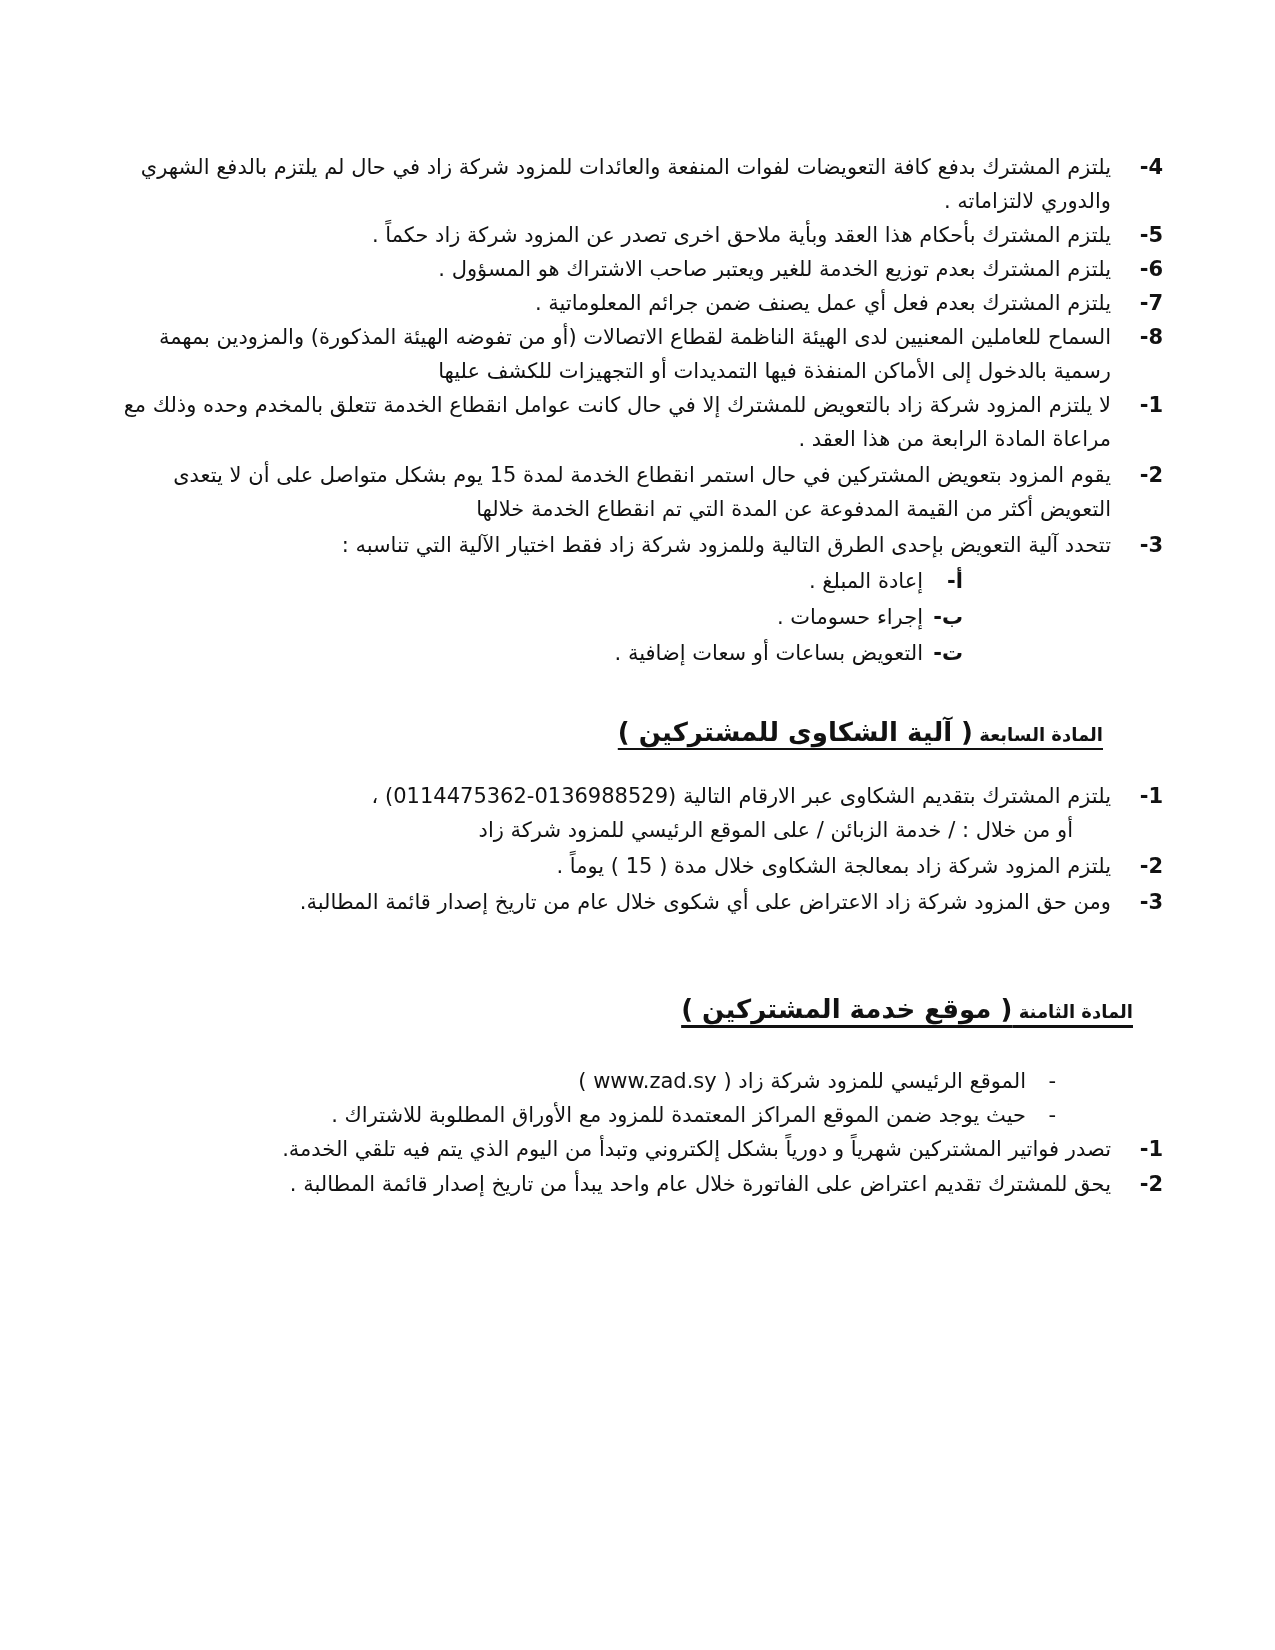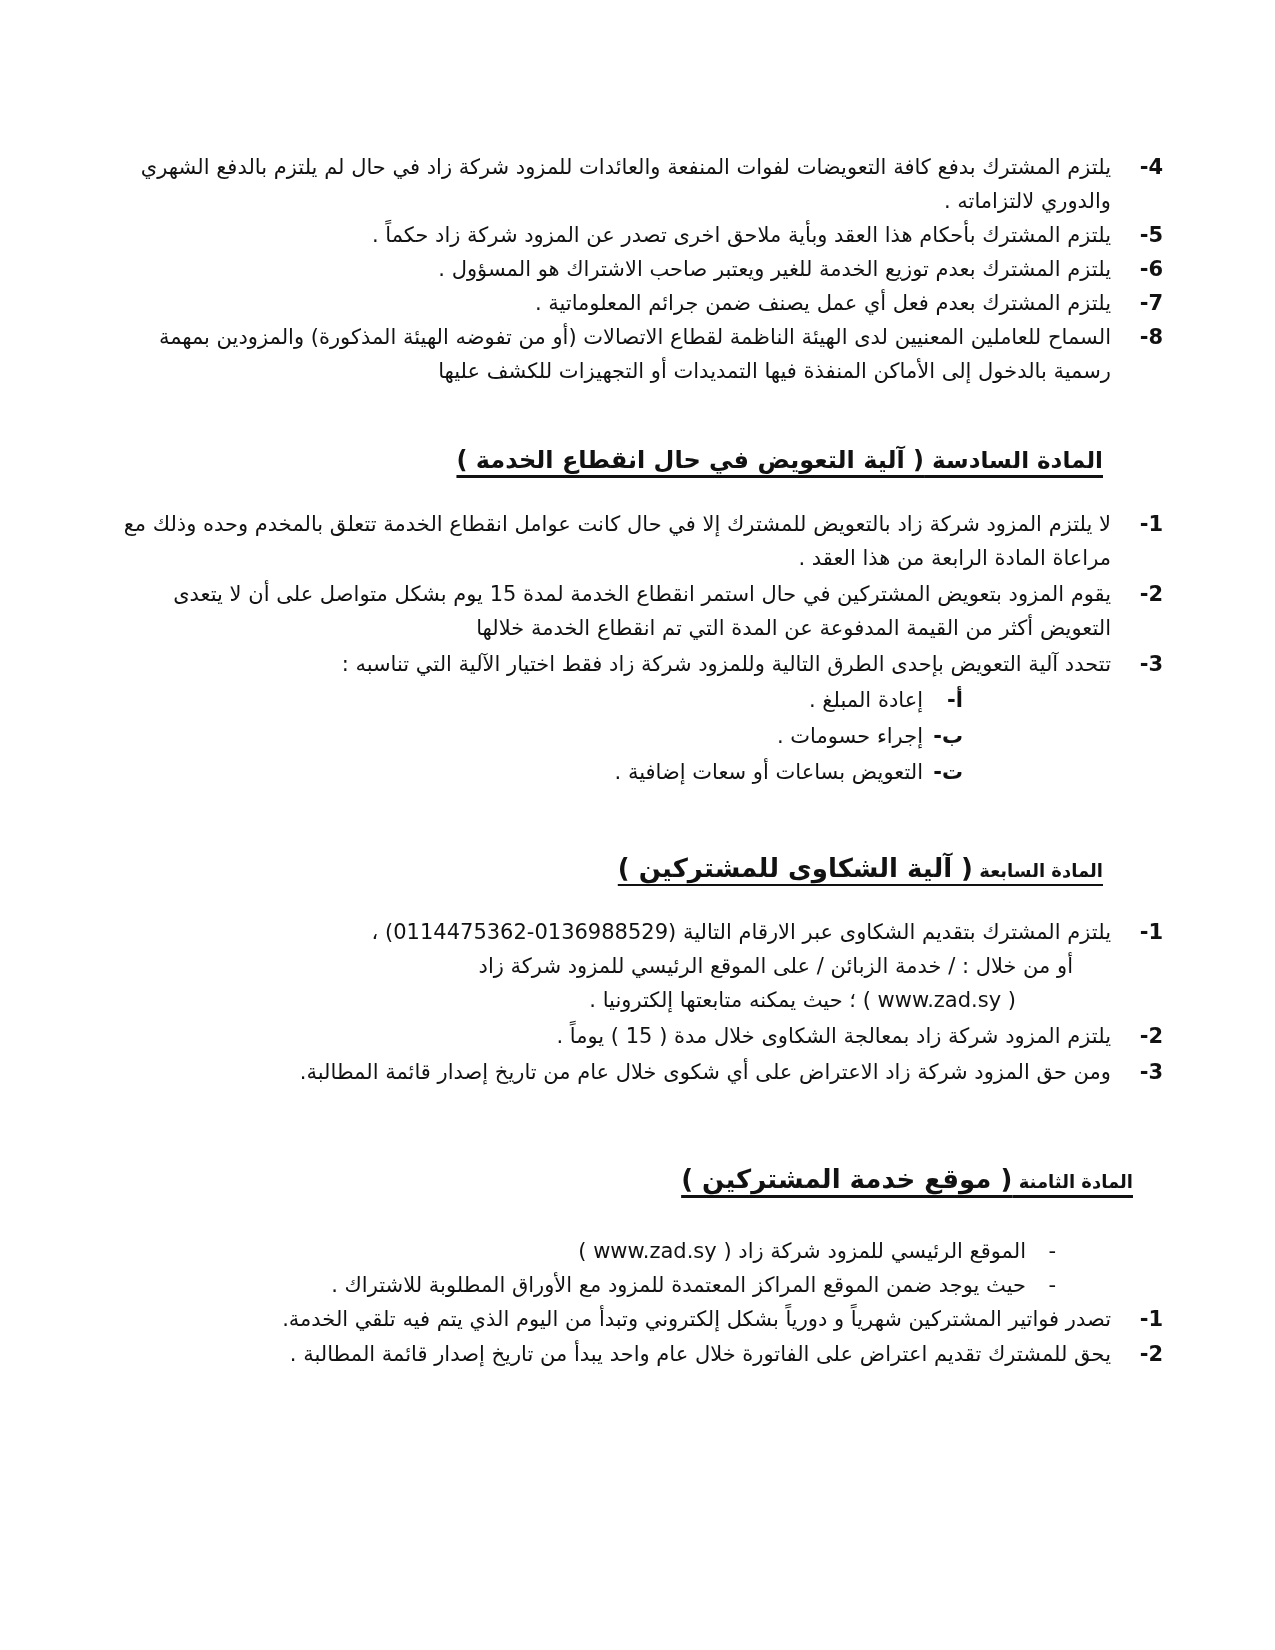--- a/index.html
+++ b/index.html
@@ -41,21 +41,21 @@
     text-decoration: underline;
     text-decoration-thickness: 3px;
     text-underline-offset: 7px;
     line-height: 40px;
   }
   .heading .h-prefix { font-size: 18px; }
   .heading .h-title  { font-size: 26px; }
   .heading.h6 { margin: 52px 60px 26px 0; }
   .heading.h6 .h-prefix { font-size: 23px; }
   .heading.h6 .h-title  { font-size: 24px; }
-  .heading.h7 { margin: 59px 60px 24px 0; text-decoration: underline; }
+  .heading.h7 { margin: 42px 60px 24px 0; text-decoration: underline; }
   .heading.h8 { margin: 70px 30px 32px 0; }
   .heading.h9 { margin: 6px 0 28px 0; }
 
   .indent-sm  { margin-right: 38px; text-align: right; }
   .indent-md  { margin-right: 95px; }
   .indent-xs  { }
 
   .a6 .li, .a7 .li { margin-bottom: 2px; }
   .a9 .li { margin-bottom: 1px; }
 </style>
@@ -80,23 +80,20 @@
     <div class="li">
       <div class="mk">7-</div>
       <div class="tx">يلتزم المشترك بعدم فعل أي عمل يصنف ضمن جرائم المعلوماتية .</div>
     </div>
     <div class="li">
       <div class="mk">8-</div>
       <div class="tx">السماح للعاملين المعنيين لدى الهيئة الناظمة لقطاع الاتصالات (أو من تفوضه الهيئة المذكورة) والمزودين بمهمة رسمية بالدخول إلى الأماكن المنفذة فيها التمديدات أو التجهيزات للكشف عليها</div>
     </div>
   </div>
 
-  <div class="heading h6">
-    <span class="h-prefix">المادة السادسة </span><span class="h-title">( آلية التعويض في حال انقطاع الخدمة )</span>
-  </div>
   <div class="a6">
     <div class="li">
       <div class="mk">1-</div>
       <div class="tx">لا يلتزم المزود شركة زاد بالتعويض للمشترك إلا في حال كانت عوامل انقطاع الخدمة تتعلق بالمخدم وحده وذلك مع مراعاة المادة الرابعة من هذا العقد .</div>
     </div>
     <div class="li">
       <div class="mk">2-</div>
       <div class="tx">يقوم المزود بتعويض المشتركين في حال استمر انقطاع الخدمة لمدة 15 يوم بشكل متواصل على أن لا يتعدى التعويض أكثر من القيمة المدفوعة عن المدة التي تم انقطاع الخدمة خلالها</div>
     </div>
     <div class="li">
@@ -121,21 +118,20 @@
 
   <div class="heading h7">
     <span class="h-prefix">المادة السابعة </span><span class="h-title">( آلية الشكاوى للمشتركين )</span>
   </div>
   <div class="a7">
     <div class="li">
       <div class="mk">1-</div>
       <div class="tx">
         <div>يلتزم المشترك بتقديم الشكاوى عبر الارقام التالية (0136988529-0114475362) ،</div>
         <div class="indent-sm">أو من خلال : / خدمة الزبائن / على الموقع الرئيسي للمزود شركة زاد</div>
-        <div class="indent-md">( www.zad.sy ) ؛ حيث يمكنه متابعتها إلكترونيا .</div>
       </div>
     </div>
     <div class="li">
       <div class="mk">2-</div>
       <div class="tx">يلتزم المزود شركة زاد بمعالجة الشكاوى خلال مدة ( 15 ) يوماً .</div>
     </div>
     <div class="li">
       <div class="mk">3-</div>
       <div class="tx">
         <div class="indent-xs">ومن حق المزود شركة زاد الاعتراض على أي شكوى خلال عام من تاريخ إصدار قائمة المطالبة.</div>

